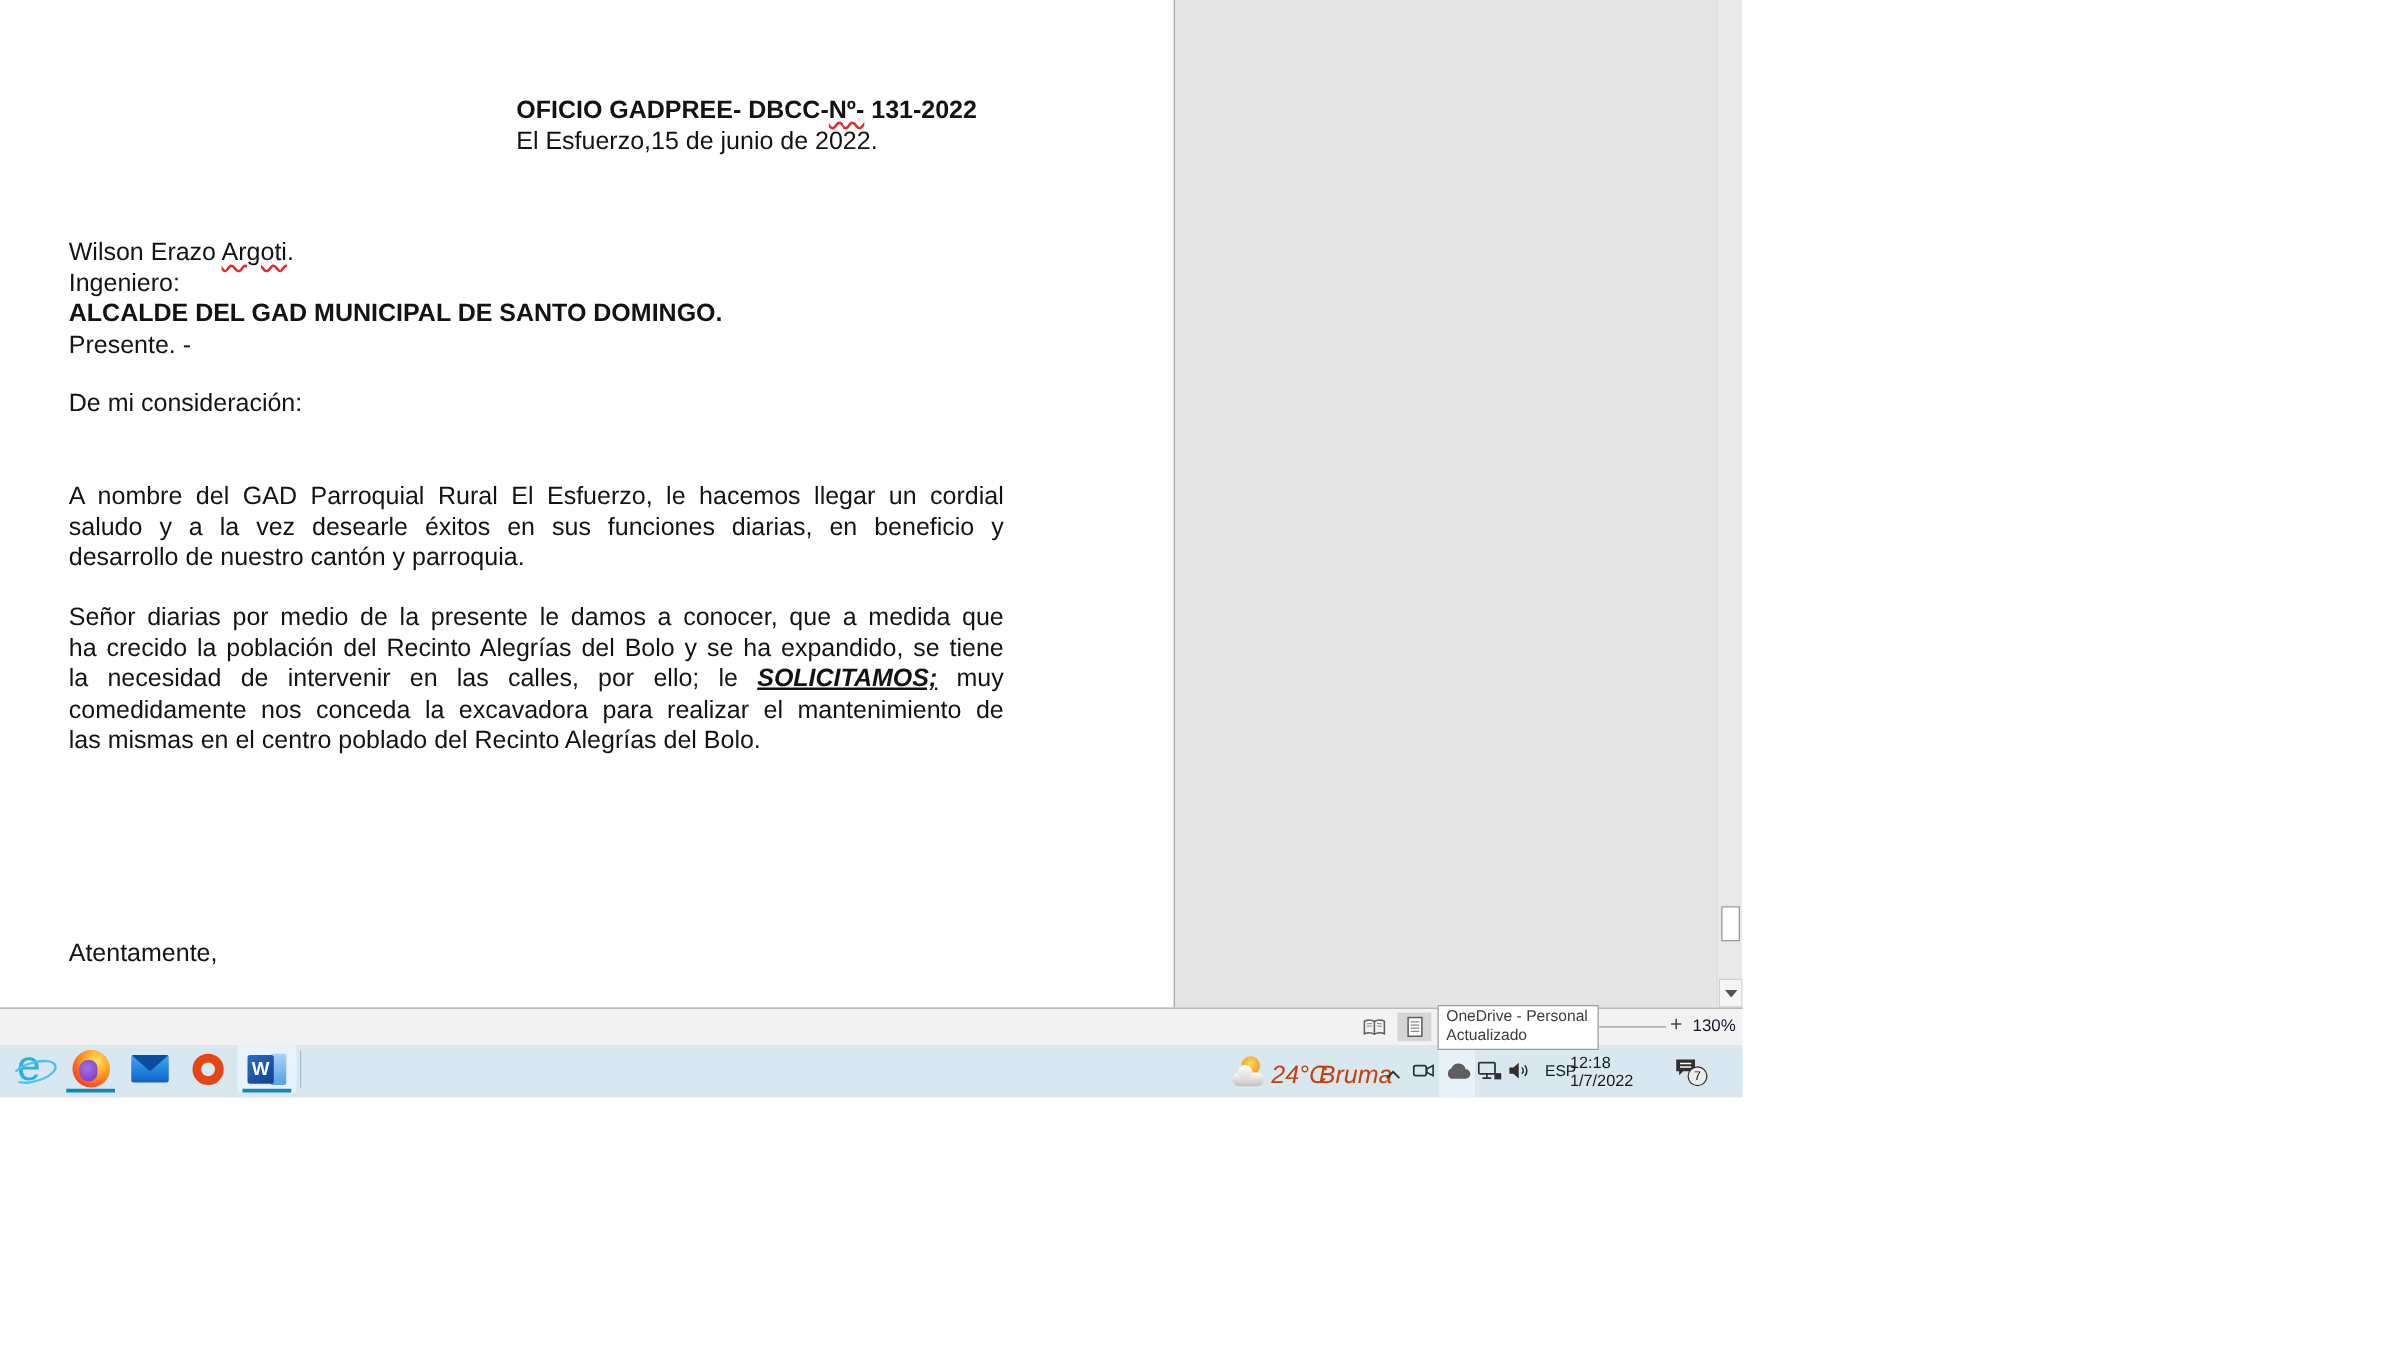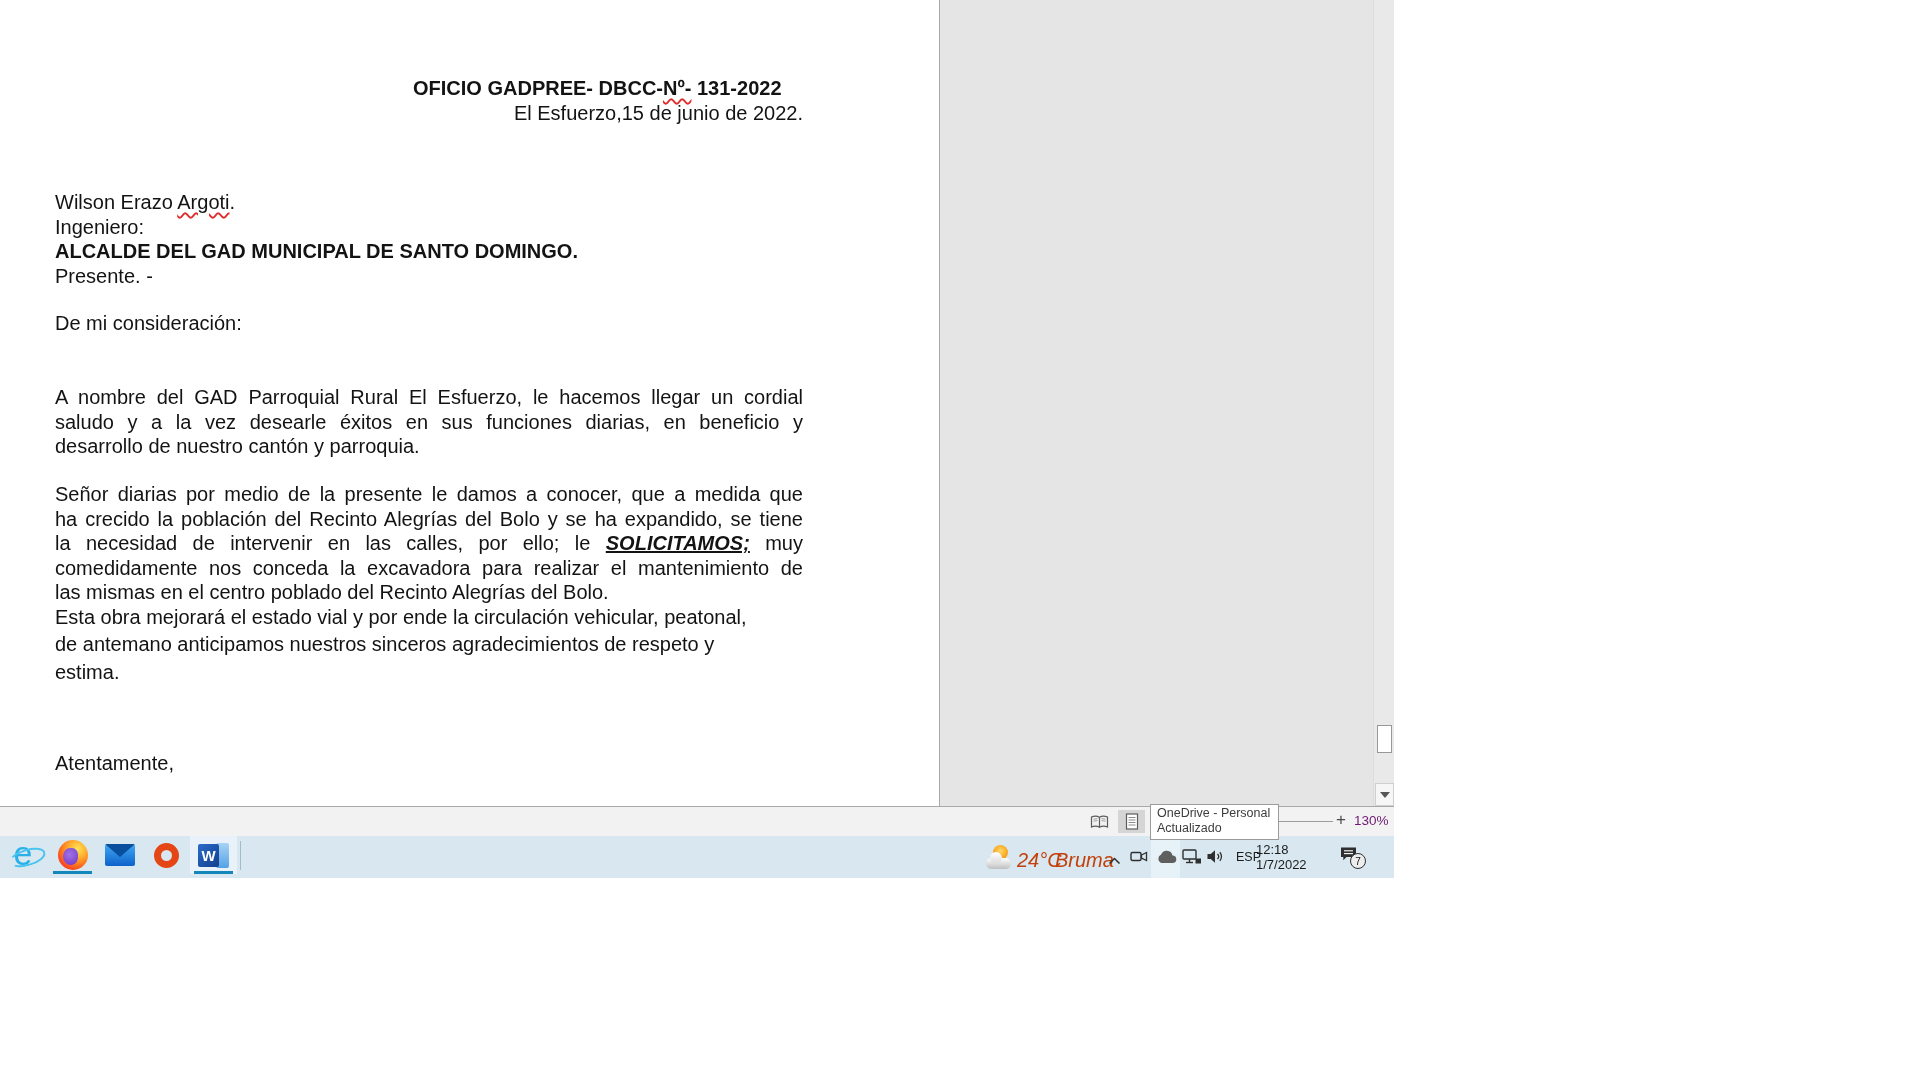--- a/index.html
+++ b/index.html
@@ -17,39 +17,39 @@
 
   
   .doc-text{position:absolute;color:#131313;font-size:20px;line-height:24.6px;}
   .dline{min-height:24.6px;}
   .stretch{text-align:justify;text-align-last:justify;}
   .bold{font-weight:bold;}
   .emph{font-weight:bold;font-style:italic;text-decoration:underline;}
   .squiggle{text-decoration:underline wavy #e02b2b;text-decoration-thickness:1.5px;text-underline-offset:3px;-webkit-text-decoration:underline wavy #e02b2b;}
   .b-header{left:413px;top:76px;width:390px;line-height:24px;}
   .b-header .title{font-weight:bold;white-space:nowrap;}
-  .b-header .date{text-align:right;}
+  .b-header .date{}
   .b-recipient{left:55px;top:190px;}
   .b-salutation{left:55px;top:311px;}
   .b-para1{left:55px;top:385px;width:748px;}
   .b-para2{left:55px;top:482px;width:748px;}
   .b-para3{left:55px;top:604px;width:748px;}
   .b-para3 .dline{line-height:27.4px;min-height:27.4px;}
   .b-closing{left:55px;top:751px;}
 
   
   .status-bar{position:absolute;left:0;top:806px;width:1394px;height:30px;background:#f2f2f2;border-top:1px solid #a8a8a8;box-sizing:border-box;}
   .view-btn{position:absolute;top:3px;width:27px;height:23px;display:flex;align-items:center;justify-content:center;}
   .view-btn.selected{background:#d5d5d5;}
   .vb-read{left:1086px;}
   .vb-print{left:1118px;}
   .zoom-thumb{position:absolute;left:1271px;top:8px;width:4px;height:13px;background:#5f5f5f;}
   .zoom-track{position:absolute;left:1277px;top:14px;width:56px;height:1px;background:#9c9c9c;}
   .zoom-plus{position:absolute;left:1336px;top:3px;font-size:17px;color:#4a4a4a;}
-  .zoom-pct{position:absolute;left:1354px;top:6px;font-size:13.5px;color:#701a75;}
+  .zoom-pct{position:absolute;left:1354px;top:6px;font-size:13.5px;color:#0f172a;}
 
   .tooltip{position:absolute;left:1150px;top:804px;background:#fff;border:1px solid #9b9b9b;padding:1px 8px 3px 6px;font-size:12.5px;line-height:15px;color:#3c3c3c;white-space:nowrap;z-index:6;}
 
   
   .taskbar{position:absolute;left:0;top:836px;width:1394px;height:42px;background:#d8e7f0;}
   .tb-apps{position:absolute;left:2px;top:0;height:38px;display:flex;}
   .tb-cell{width:47px;height:38px;display:flex;align-items:center;justify-content:center;position:relative;}
   .tb-cell.active{background:#e9f2fa;}
   .underl{position:absolute;bottom:0;left:4px;right:4px;height:3px;background:#1487ba;}
   .tb-divider{position:absolute;left:240px;top:5px;height:29px;width:1px;background:#a4bbc9;}
@@ -115,25 +115,20 @@
             <div class="dline stretch">saludo y a la vez desearle éxitos en sus funciones diarias, en beneficio y</div>
             <div class="dline">desarrollo de nuestro cantón y parroquia.</div>
           </div>
         <div class="doc-text b-para2">
             <div class="dline stretch">Señor diarias por medio de la presente le damos a conocer, que a medida que</div>
             <div class="dline stretch">ha crecido la población del Recinto Alegrías del Bolo y se ha expandido, se tiene</div>
             <div class="dline stretch"><span>la necesidad de intervenir en las calles, por ello; le </span><span class="emph">SOLICITAMOS;</span><span> muy</span></div>
             <div class="dline stretch">comedidamente nos conceda la excavadora para realizar el mantenimiento de</div>
             <div class="dline">las mismas en el centro poblado del Recinto Alegrías del Bolo.</div>
           </div>
-        <div class="doc-text b-para3">
-            <div class="dline">Esta obra mejorará el estado vial y por ende la circulación vehicular, peatonal,</div>
-            <div class="dline">de antemano anticipamos nuestros sinceros agradecimientos de respeto y</div>
-            <div class="dline">estima.</div>
-          </div>
 
         <div class="doc-text b-closing">Atentamente,</div>
       </div>
 
       <div class="canvas"></div>
 
       <div class="vscroll">
         <div class="vthumb"></div>
         <div class="vdown">
           <div class="tri-down"></div>

